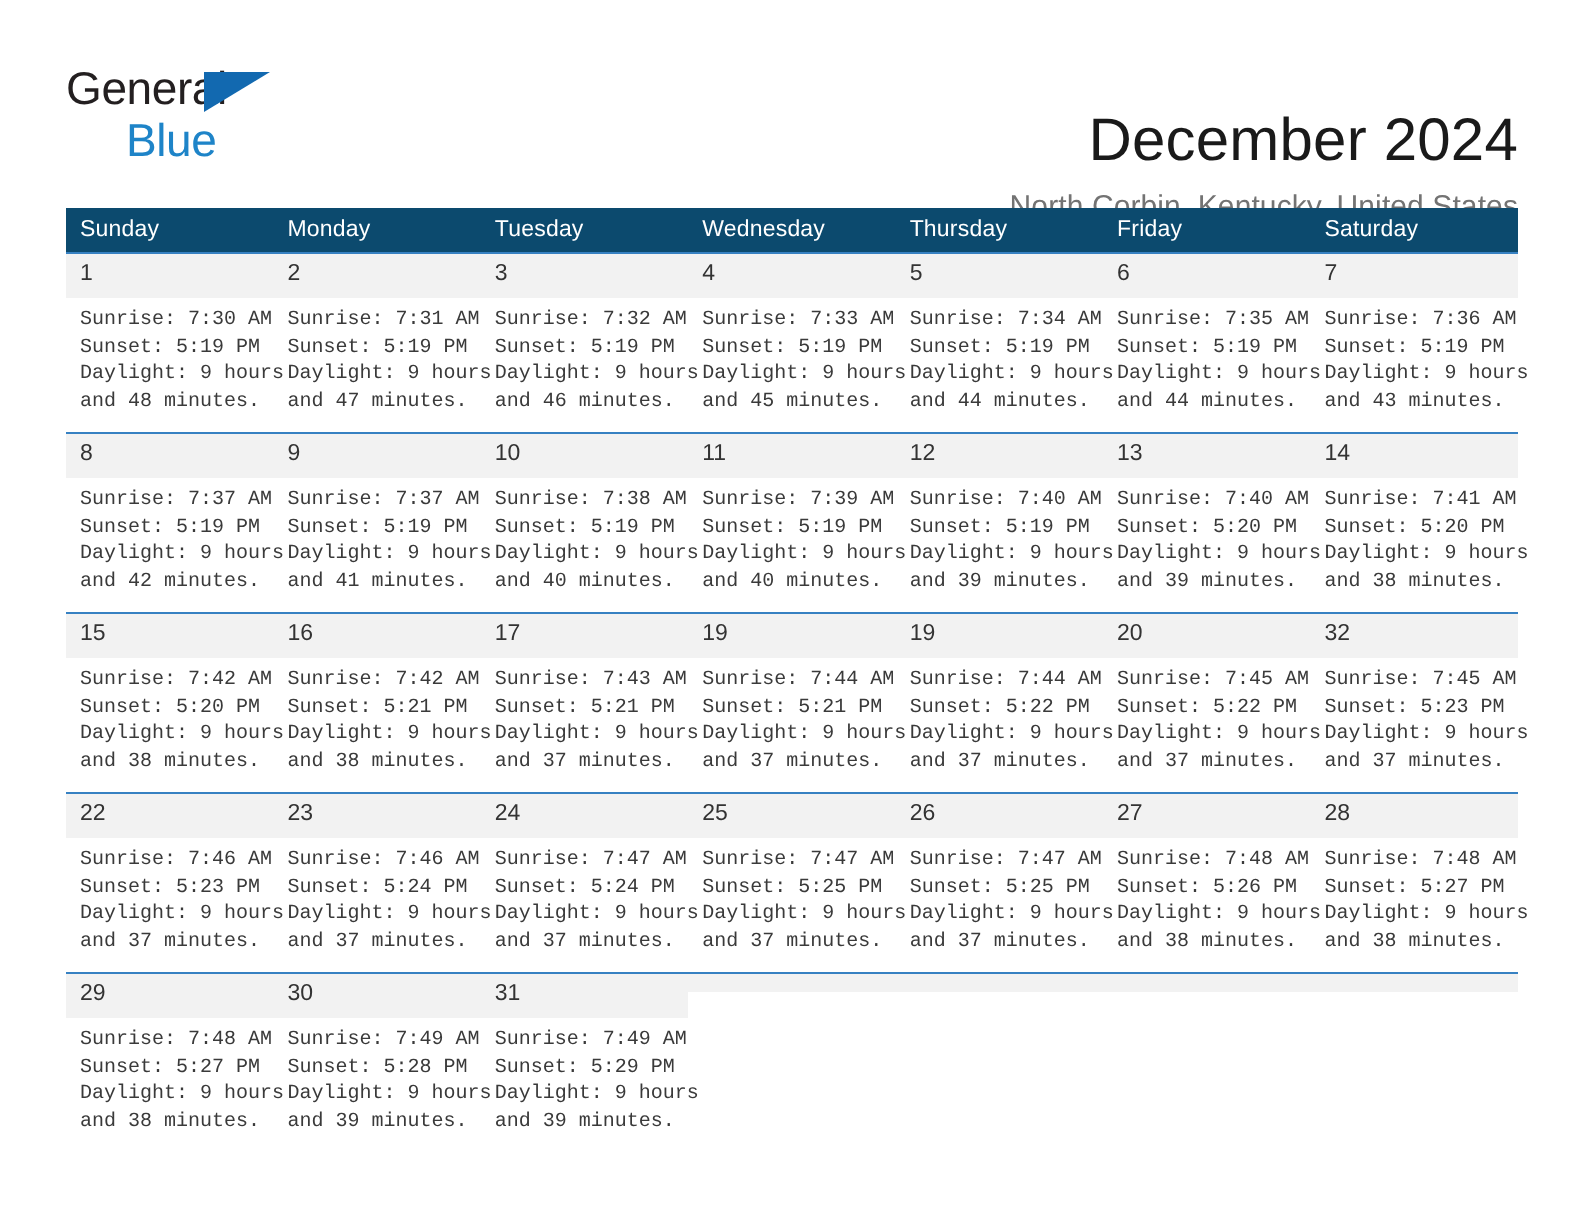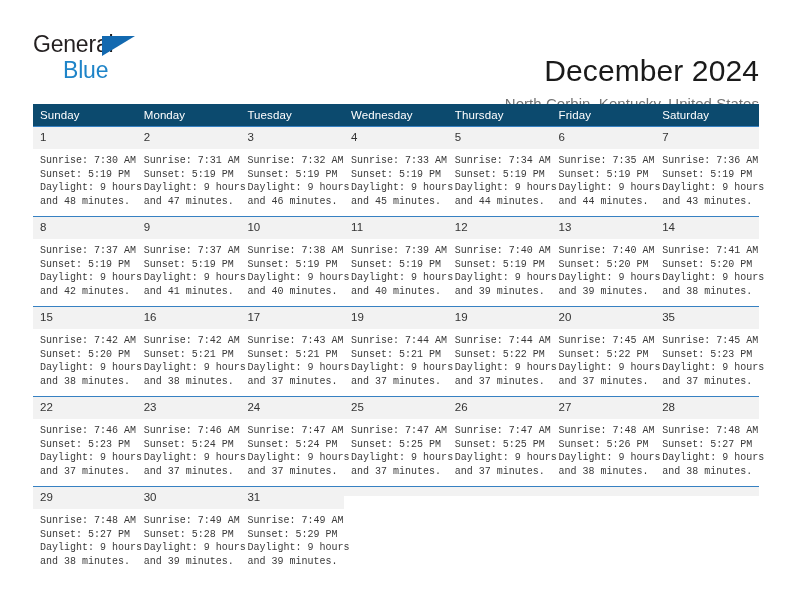--- a/index.html
+++ b/index.html
@@ -360,21 +360,21 @@
           <td>
             <span class="daynum">20</span>
             <span class="dayinfo">
               <span>Sunrise: 7:45 AM</span>
               <span>Sunset: 5:22 PM</span>
               <span>Daylight: 9 hours</span>
               <span>and 37 minutes.</span>
             </span>
           </td>
           <td>
-            <span class="daynum">35</span>
+            <span class="daynum">32</span>
             <span class="dayinfo">
               <span>Sunrise: 7:45 AM</span>
               <span>Sunset: 5:23 PM</span>
               <span>Daylight: 9 hours</span>
               <span>and 37 minutes.</span>
             </span>
           </td>
         </tr>
         <tr class="week-row">
           <td>

